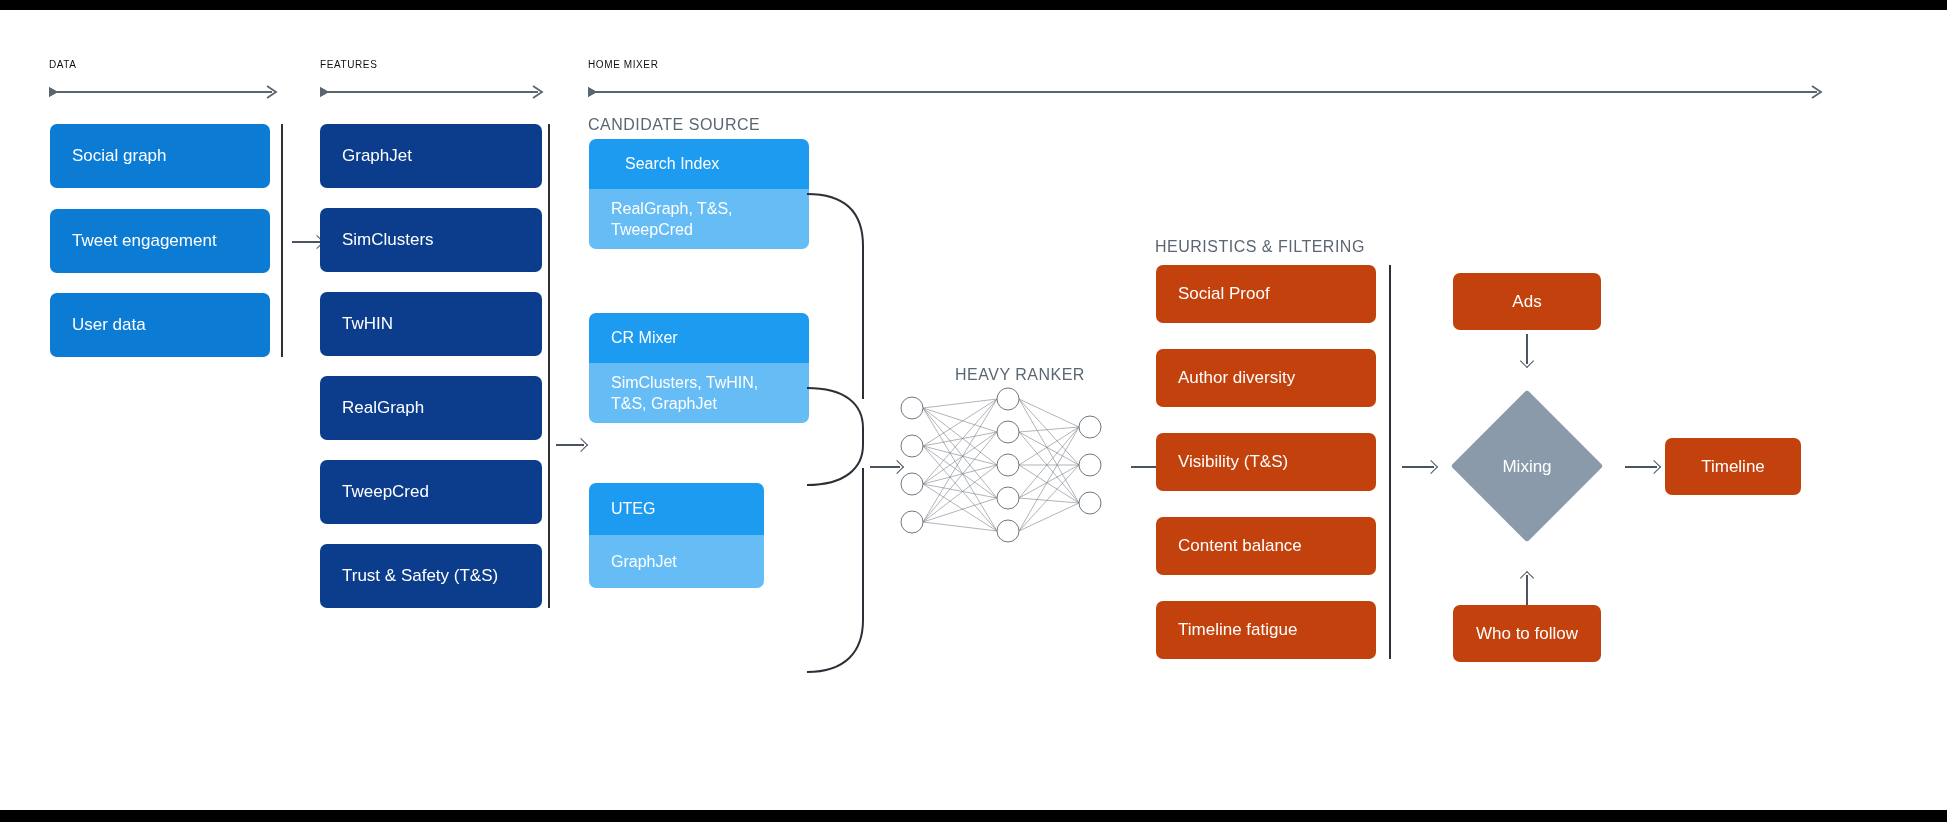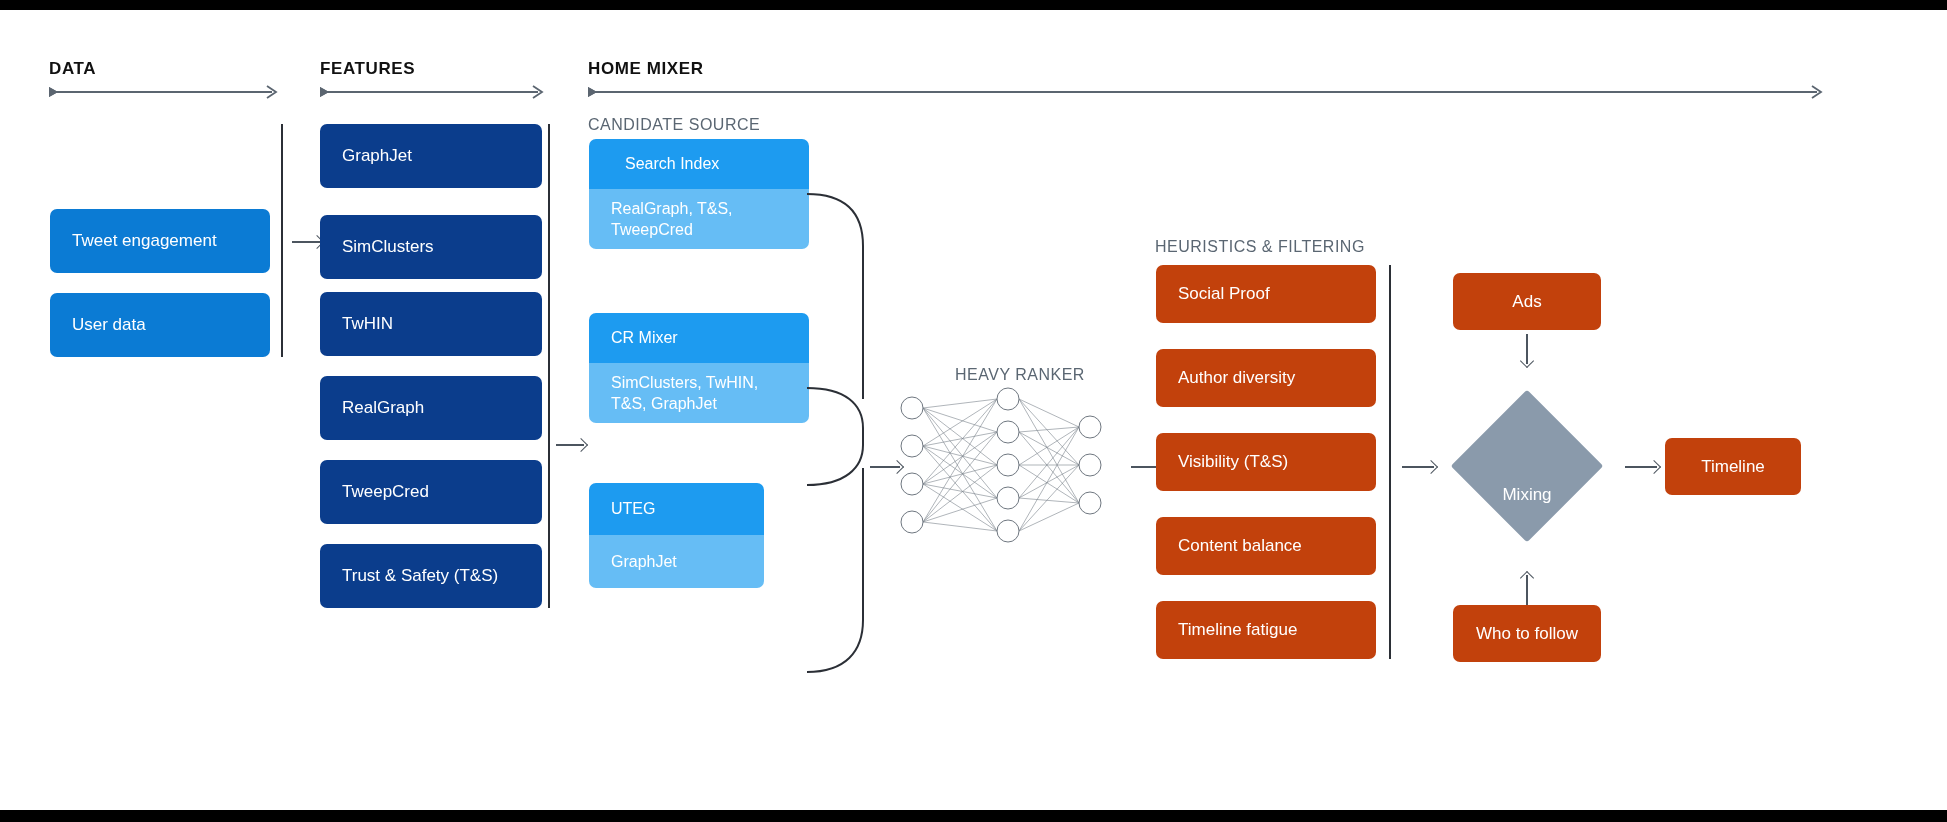--- a/index.html
+++ b/index.html
@@ -1,21 +1,21 @@
 <!DOCTYPE html>
 <html><head>
 <meta charset="utf-8">
 <style>
   html,body{margin:0;padding:0;background:#000;}
   body{width:1947px;height:822px;overflow:hidden;font-family:"Liberation Sans",sans-serif;}
   #stage{position:absolute;left:0;top:10px;width:1947px;height:800px;background:#ffffff;overflow:hidden;}
   .bar-top{position:absolute;left:0;top:0;width:1947px;height:10px;background:#000;}
   .bar-bottom{position:absolute;left:0;top:810px;width:1947px;height:12px;background:#000;}
 
-  .stage-title{position:absolute;font-size:17px;font-weight:bold;color:#111;letter-spacing:.6px;}
+  .stage-title{position:absolute;font-size:10px;font-weight:normal;color:#111;letter-spacing:.6px;}
   .sub-title{position:absolute;font-size:16px;color:#5a6672;letter-spacing:.5px;}
 
   .axis{position:absolute;height:2px;background:#5b6570;}
   .axis:before{content:"";position:absolute;left:-1px;top:-4px;border-left:9px solid #5b6570;border-top:5px solid transparent;border-bottom:5px solid transparent;}
   .axis:after{content:"";position:absolute;right:-8px;top:-4px;width:0;height:0;border-left:9px solid transparent;border-top:0;}
 
   .axis-head{position:absolute;width:0;height:0;border-top:5px solid transparent;border-bottom:5px solid transparent;border-left:9px solid #5b6570;}
 
   .box{position:absolute;border-radius:7px;display:flex;align-items:center;box-sizing:border-box;padding-left:22px;color:#fff;font-size:17px;}
   .box.dark{background:#0b3d8c;}
@@ -61,37 +61,40 @@
     <path d="M2,2 L11,8 L2,14" fill="none" stroke="#5b6570" stroke-width="1.8"></path>
   </svg>
 
   <div class="stage-title" style="left:588px;top:49px;">HOME MIXER</div>
   <div class="axis-head" style="left:588px;top:77px;"></div>
   <div class="axis" style="left:589px;top:81px;width:1228px;"></div>
   <svg style="left:1810px;top:74px;" width="18" height="16">
     <path d="M2,2 L11,8 L2,14" fill="none" stroke="#5b6570" stroke-width="1.8"></path>
   </svg>
 
+  <div class="box mid" style="left:50px;top:114px;width:220px;height:64px;">
+    <span>Social graph</span>
+  </div>
   <div class="box mid" style="left:50px;top:199px;width:220px;height:64px;">
     <span>Tweet engagement</span>
   </div>
   <div class="box mid" style="left:50px;top:283px;width:220px;height:64px;">
     <span>User data</span>
   </div>
 
   <div class="vline" style="left:281px;top:114px;height:233px;"></div>
 
   <div class="arrow" style="left:292px;top:231px;width:28px;">
       <i class="ah"></i>
     </div>
 
   <div class="box dark" style="left:320px;top:114px;width:222px;height:64px;">
     <span>GraphJet</span>
   </div>
-  <div class="box dark" style="left:320px;top:205px;width:222px;height:64px;">
+  <div class="box dark" style="left:320px;top:198px;width:222px;height:64px;">
     <span>SimClusters</span>
   </div>
   <div class="box dark" style="left:320px;top:282px;width:222px;height:64px;">
     <span>TwHIN</span>
   </div>
   <div class="box dark" style="left:320px;top:366px;width:222px;height:64px;">
     <span>RealGraph</span>
   </div>
   <div class="box dark" style="left:320px;top:450px;width:222px;height:64px;">
     <span>TweepCred</span>
@@ -216,21 +219,21 @@
     </div>
 
   <div class="box light" style="left:1453px;top:263px;width:148px;height:57px;justify-content:center;padding-left:0;">
     <span>Ads</span>
   </div>
   <div class="arrow-v" style="left:1526px;top:324px;height:30px;">
       <i class="ahd"></i>
     </div>
 
   <div class="diamond" style="left:1473px;top:402px;width:108px;height:108px;"></div>
-  <div class="diamond-label" style="left:1453px;top:447px;width:148px;margin-top:28px;">Mixing</div>
+  <div class="diamond-label" style="left:1453px;top:447px;width:148px;">Mixing</div>
 
   <div class="arrow-v" style="left:1526px;top:565px;height:30px;">
       <i class="ahu"></i>
     </div>
   <div class="box light" style="left:1453px;top:595px;width:148px;height:57px;justify-content:center;padding-left:0;">
     <span>Who to follow</span>
   </div>
 
   <div class="arrow" style="left:1625px;top:456px;width:32px;">
       <i class="ah"></i>

